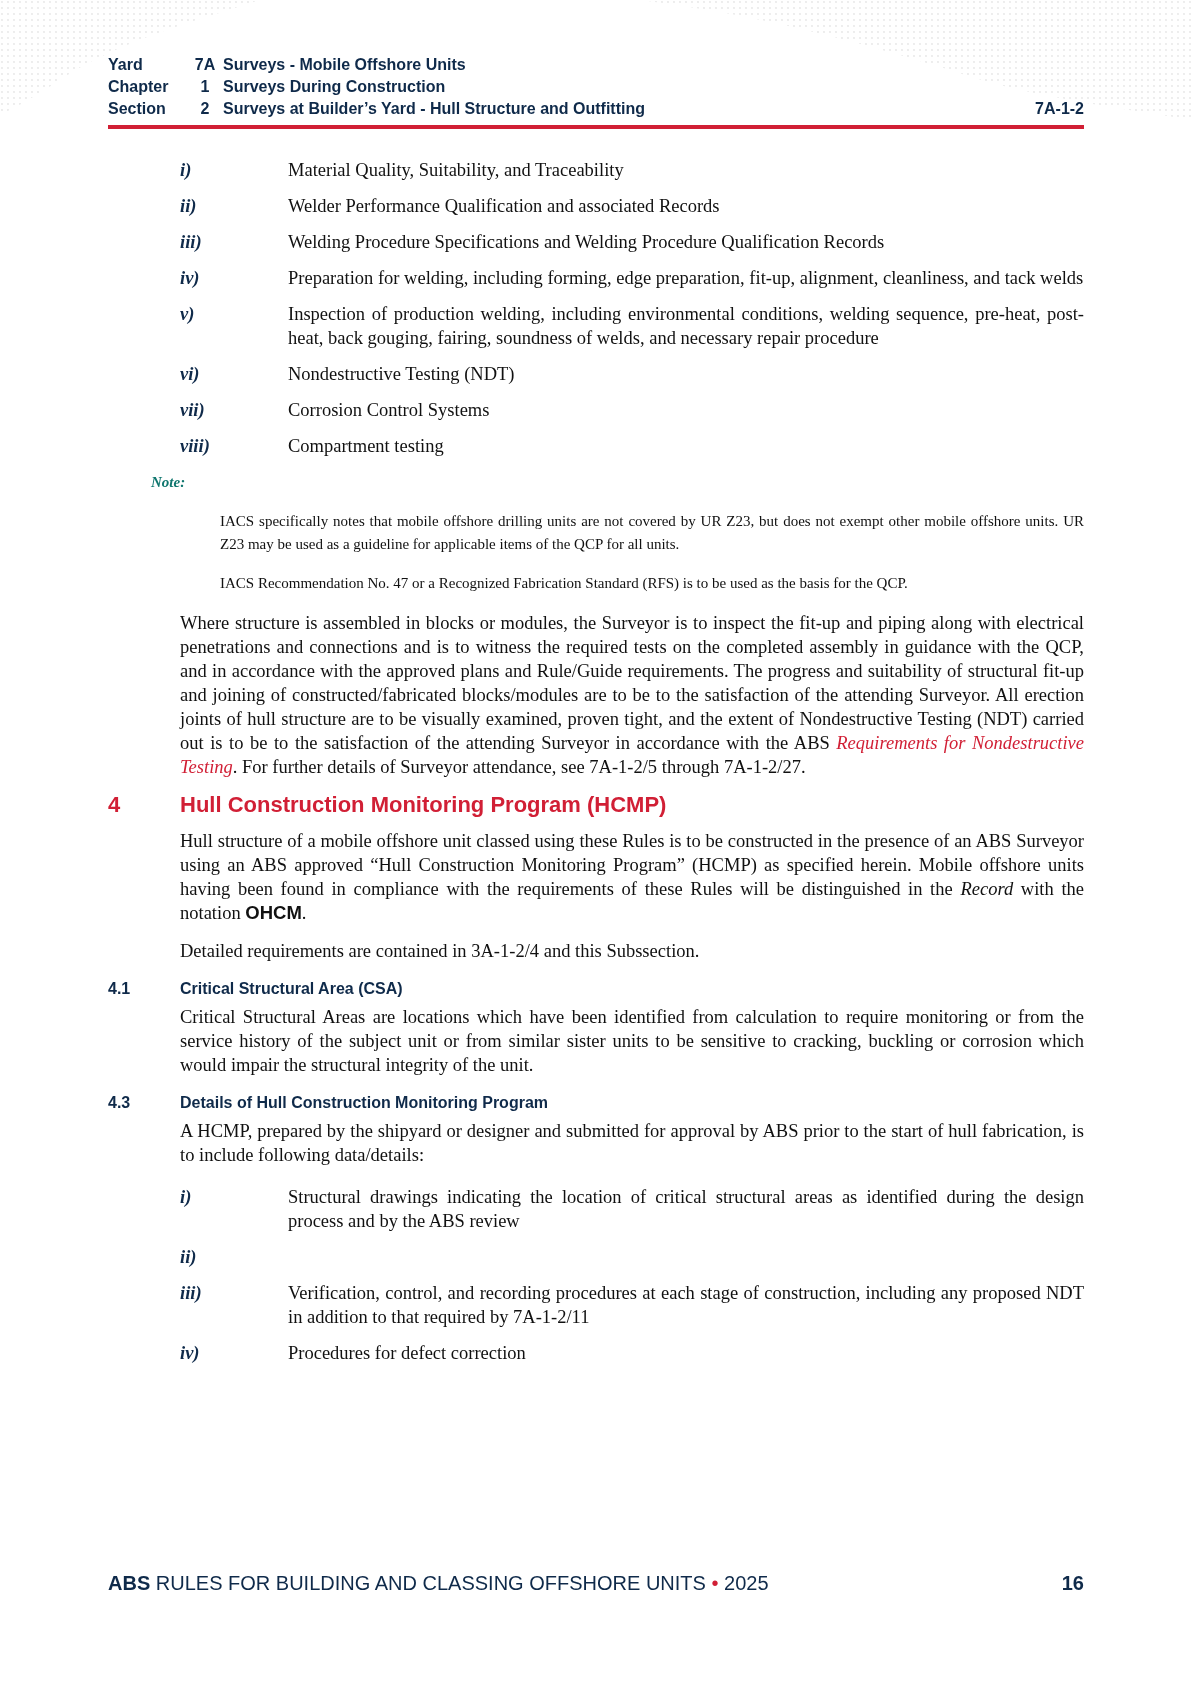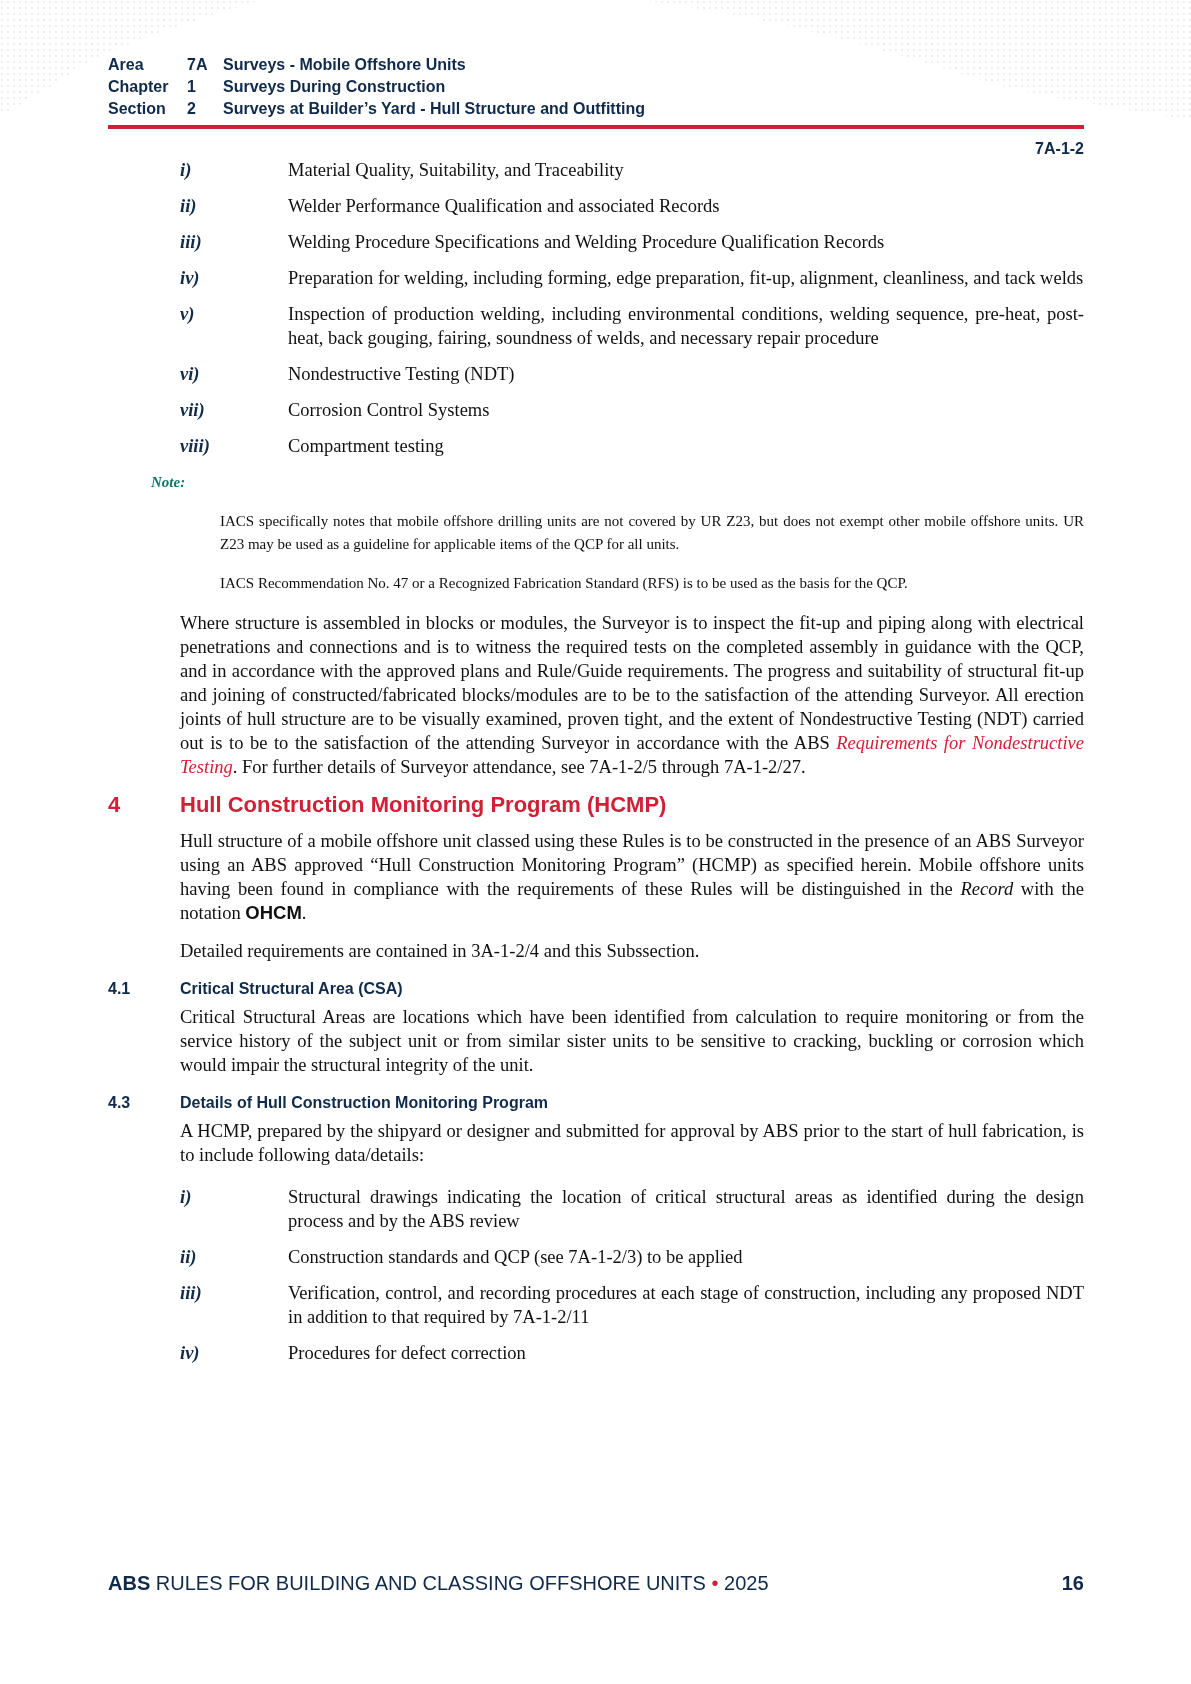--- a/index.html
+++ b/index.html
@@ -1,23 +1,23 @@
 <!DOCTYPE html>
 <html><head>
 <meta charset="utf-8">
 <style>
   html, body { margin: 0; padding: 0; background: #ffffff; }
   body { width: 1191px; height: 1684px; position: relative; overflow: hidden; font-family: "Liberation Serif", serif; color: #111111; }
   .dots { position: absolute; top: 0; left: 0; width: 1191px; height: 120px; pointer-events: none; }
   .header { position: absolute; top: 54px; left: 108px; width: 976px; }
   .hrow { display: flex; font-family: "Liberation Sans", sans-serif; font-weight: bold; font-size: 16px; color: #0f2a4a; line-height: 22px; }
   .hrow .k { width: 79px; }
-  .hrow .n { width: 36px; }
+  .hrow .n { width: 36px; text-align: center; }
   .hrow .t { flex: 1; }
-  .hrow .r { text-align: center; margin-top: 40px; }
+  .hrow .r { text-align: center; }
   .hrule { position: absolute; top: 125px; left: 108px; width: 976px; height: 4px; background: #d11f35; }
   .content { position: absolute; top: 158px; left: 108px; width: 976px; font-size: 18.5px; line-height: 24px; }
   .li { display: flex; margin-bottom: 12px; }
   .li .num { width: 72px; padding-left: 72px; font-style: italic; font-weight: bold; color: #0f2a4a; box-sizing: content-box; }
   .li .txt { flex: 1; text-align: justify; margin-left: 36px; }
   .note-label { margin-left: 43px; font-style: italic; font-weight: bold; color: #0f766e; font-size: 15px; margin-top: 6px; margin-bottom: 16px; }
   .note-p { margin-left: 112px; font-size: 15px; line-height: 23px; text-align: justify; margin-bottom: 16px; }
   .para { margin-left: 72px; text-align: justify; margin-bottom: 14px; }
   .red-link { color: #d11f35; font-style: italic; }
   .h4 { display: flex; font-family: "Liberation Sans", sans-serif; font-weight: bold; font-size: 22px; color: #d11f35; margin: 10px 0 12px 0; }
@@ -37,21 +37,21 @@
     <pattern id="dp" width="6" height="6" patternUnits="userSpaceOnUse">
       <circle cx="2" cy="2" r="0.7" fill="#b8b8b8"></circle>
     </pattern>
   </defs>
   <path d="M0,0 L260,0 C200,20 120,40 60,80 C30,100 10,110 0,115 Z" fill="url(#dp)" opacity="0.7"></path>
   <path d="M640,0 L1191,0 L1191,120 C1100,105 1020,95 950,70 C850,40 760,15 640,0 Z" fill="url(#dp)" opacity="0.7"></path>
 </svg>
 
 <div class="header">
   <div class="hrow">
-    <span class="k">Area</span>
+    <span class="k">Yard</span>
     <span class="n">7A</span>
     <span class="t">Surveys - Mobile Offshore Units</span>
   </div>
   <div class="hrow">
     <span class="k">Chapter</span>
     <span class="n">1</span>
     <span class="t">Surveys During Construction</span>
   </div>
   <div class="hrow">
     <span class="k">Section</span>
@@ -120,21 +120,20 @@
       <span>Details of Hull Construction Monitoring Program</span>
     </div>
   <div class="para" style="margin-bottom:18px">A HCMP, prepared by the shipyard or designer and submitted for approval by ABS prior to the start of hull fabrication, is to include following data/details:</div>
 
   <div class="li">
       <span class="num">i)</span>
       <span class="txt">Structural drawings indicating the location of critical structural areas as identified during the design process and by the ABS review</span>
     </div>
   <div class="li">
       <span class="num">ii)</span>
-      <span class="txt">Construction standards and QCP (see 7A-1-2/3) to be applied</span>
     </div>
   <div class="li">
       <span class="num">iii)</span>
       <span class="txt">Verification, control, and recording procedures at each stage of construction, including any proposed NDT in addition to that required by 7A-1-2/11</span>
     </div>
   <div class="li">
       <span class="num">iv)</span>
       <span class="txt">Procedures for defect correction</span>
     </div>
 </div>

